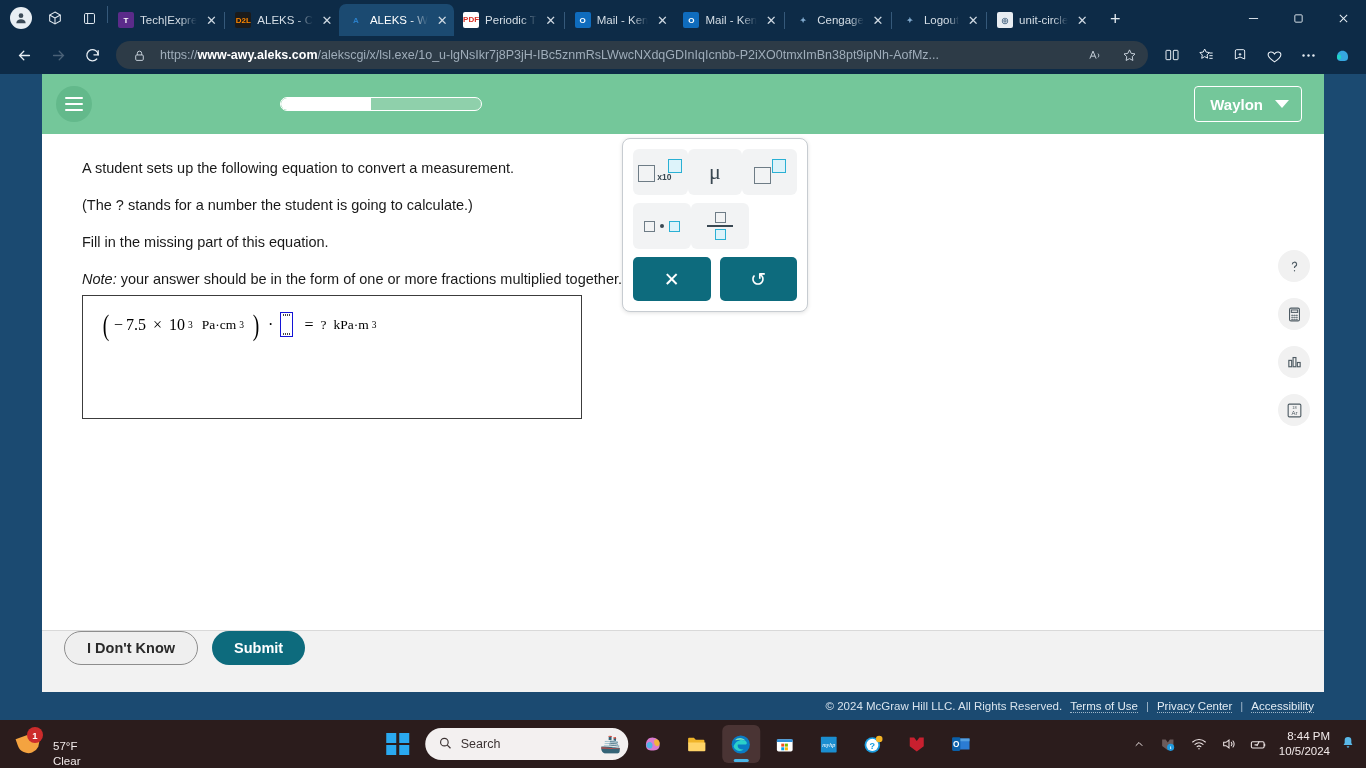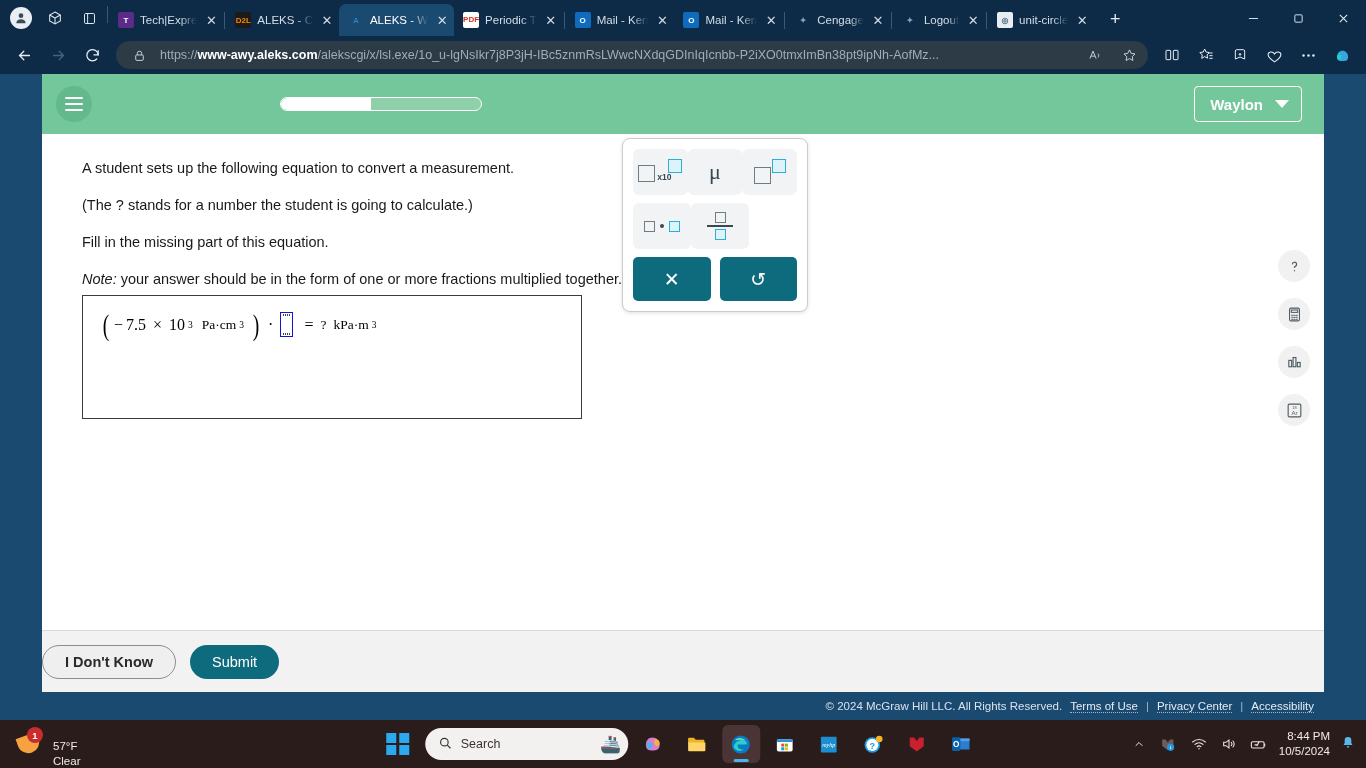--- a/index.html
+++ b/index.html
@@ -209,32 +209,32 @@
   .rail { position: absolute; right: 14px; top: 176px; display: flex; flex-direction: column; gap: 16px; }
   .rail-btn {
     width: 32px; height: 32px; border-radius: 50%; background: #f1f1f1;
     display: flex; align-items: center; justify-content: center;
     color: #4e5b63;
   }
 
   .footer-bar {
     position: absolute; left: 0; bottom: 28px; width: 1282px; height: 62px;
     background: #f2f2f2; border-top: 1px solid #d9d9d9;
-    display: flex; align-items: center; gap: 14px;
+    display: flex; align-items: flex-start; padding-left: 22px; gap: 14px;
   }
   .btn-idk {
     height: 34px; padding: 0 22px; border-radius: 17px;
     background: #efefef; border: 1px solid #8d8d8d;
     display: flex; align-items: center; color: #2a2a2a;
     font-size: 14.5px; font-weight: bold;
   }
   .btn-submit {
     height: 34px; padding: 0 22px; border-radius: 17px;
     background: #0d6b7d; display: flex; align-items: center;
-    color: #ffffff; font-size: 14.5px; font-weight: normal;
+    color: #ffffff; font-size: 14.5px; font-weight: bold;
   }
   .copyright {
     position: absolute; left: 0; bottom: 0; width: 1282px; height: 28px;
     background: #1b4a71; color: #d7e2ec; font-size: 11.5px;
     display: flex; align-items: center; justify-content: flex-end; padding-right: 10px; gap: 8px;
   }
   .copyright a { color: #e4edf4; text-decoration: none; border-bottom: 1px dotted #9fb6c9; }
   .copyright .pipe { color: #9fb6c9; }
 
   

